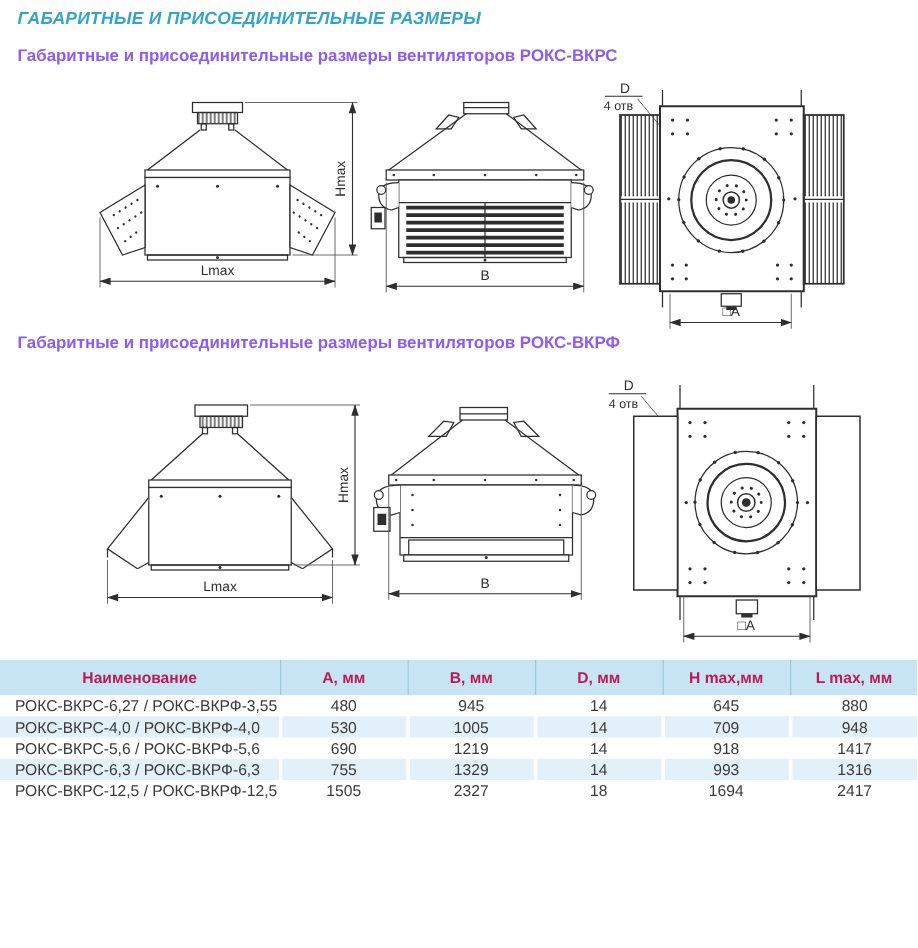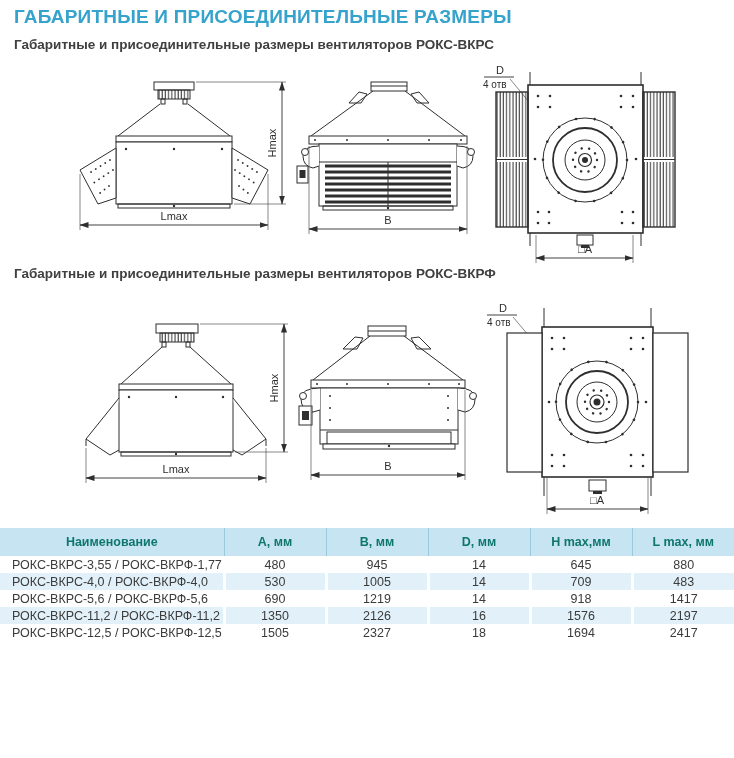--- a/index.html
+++ b/index.html
@@ -9,46 +9,46 @@
     --line:#2e2e2e;
     --txt:#333333;
   }
   *{box-sizing:border-box;margin:0;padding:0;}
   html,body{background:#fff;}
   #page{
     position:relative;width:734px;height:758px;background:#fff;overflow:hidden;
     font-family:"Liberation Sans",sans-serif;color:var(--txt);
   }
   .main-title{
-    position:absolute;left:14px;top:6px;font-size:19px;font-weight:bold;
-    color:var(--accent);letter-spacing:.2px;
+    position:absolute;left:14px;top:6px;font-size:14px;font-weight:bold;
+    color:var(--accent);letter-spacing:.2px;font-style:italic;
   }
   .section-heading{
-    position:absolute;left:14px;font-size:13.5px;font-weight:bold;color:#404040;
+    position:absolute;left:14px;font-size:13.5px;font-weight:bold;color:#8b5cf6;
   }
   #sec1{top:37px;} #sec2{top:266px;}
   .drw{position:absolute;}
   #drw1{left:14px;top:62px;} #drw2{left:295px;top:62px;} #drw3{left:480px;top:62px;}
   #drw4{left:14px;top:300px;} #drw5{left:285px;top:300px;} #drw6{left:485px;top:300px;}
   svg text{font-family:"Liberation Sans",sans-serif;font-size:11px;fill:#2e2e2e;}
   svg text.small{font-size:10px;}
   .dim{stroke:#2e2e2e;stroke-width:.9;}
   .ext{stroke:#555;stroke-width:.7;}
   .ln{stroke:#2e2e2e;fill:none;}
   .dots{stroke:#2e2e2e;fill:none;stroke-dasharray:.1 5.5;stroke-linecap:round;stroke-width:1.8;}
 
   table#dims{
     position:absolute;left:0;top:528px;width:734px;border-collapse:collapse;
     font-size:12.5px;color:#3b3b3b;table-layout:fixed;
   }
   #dims col.c-name{width:224px;}
   #dims col.c-val{width:102px;}
   #dims thead th{
     background:var(--th-bg);height:28px;font-weight:bold;text-align:center;
-    border-left:1px solid #9cc8dc;font-size:12.5px;color:#0f766e;
+    border-left:1px solid #9cc8dc;font-size:12.5px;color:#be185d;
   }
   #dims thead th:first-child{border-left:none;}
   #dims tbody td{
     height:17px;text-align:center;border-left:3px solid rgba(255,255,255,.9);
     padding:0;line-height:16px;
   }
   #dims tbody td:first-child{border-left:none;text-align:left;padding-left:12px;}
   #dims tbody tr:nth-child(even){background:var(--alt-bg);}
 </style>
 </head>
@@ -345,50 +345,50 @@
           <th>Наименование</th>
           <th>А, мм</th>
           <th>В, мм</th>
           <th>D, мм</th>
           <th>Н max,мм</th>
           <th>L max, мм</th>
         </tr>
     </thead>
     <tbody>
         <tr>
-          <td>РОКС-ВКРС-3,55 / РОКС-ВКРФ-1,77</td>
+          <td>РОКС-ВКРС-6,27 / РОКС-ВКРФ-3,55</td>
           <td>480</td>
           <td>945</td>
           <td>14</td>
           <td>645</td>
           <td>880</td>
         </tr>
         <tr>
           <td>РОКС-ВКРС-4,0 / РОКС-ВКРФ-4,0</td>
           <td>530</td>
           <td>1005</td>
           <td>14</td>
           <td>709</td>
-          <td>483</td>
+          <td>948</td>
         </tr>
         <tr>
           <td>РОКС-ВКРС-5,6 / РОКС-ВКРФ-5,6</td>
           <td>690</td>
           <td>1219</td>
           <td>14</td>
           <td>918</td>
           <td>1417</td>
         </tr>
         <tr>
-          <td>РОКС-ВКРС-11,2 / РОКС-ВКРФ-11,2</td>
-          <td>1350</td>
-          <td>2126</td>
-          <td>16</td>
-          <td>1576</td>
-          <td>2197</td>
+          <td>РОКС-ВКРС-6,3 / РОКС-ВКРФ-6,3</td>
+          <td>755</td>
+          <td>1329</td>
+          <td>14</td>
+          <td>993</td>
+          <td>1316</td>
         </tr>
         <tr>
           <td>РОКС-ВКРС-12,5 / РОКС-ВКРФ-12,5</td>
           <td>1505</td>
           <td>2327</td>
           <td>18</td>
           <td>1694</td>
           <td>2417</td>
         </tr>
       </tbody>

